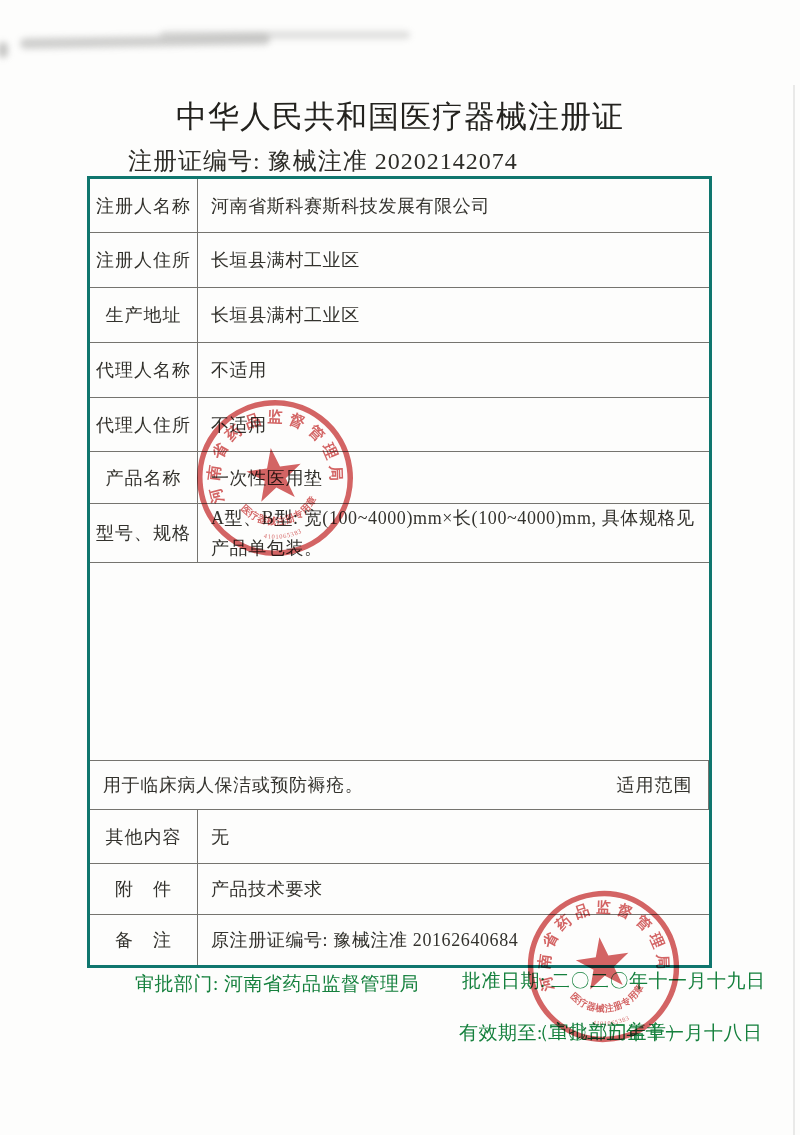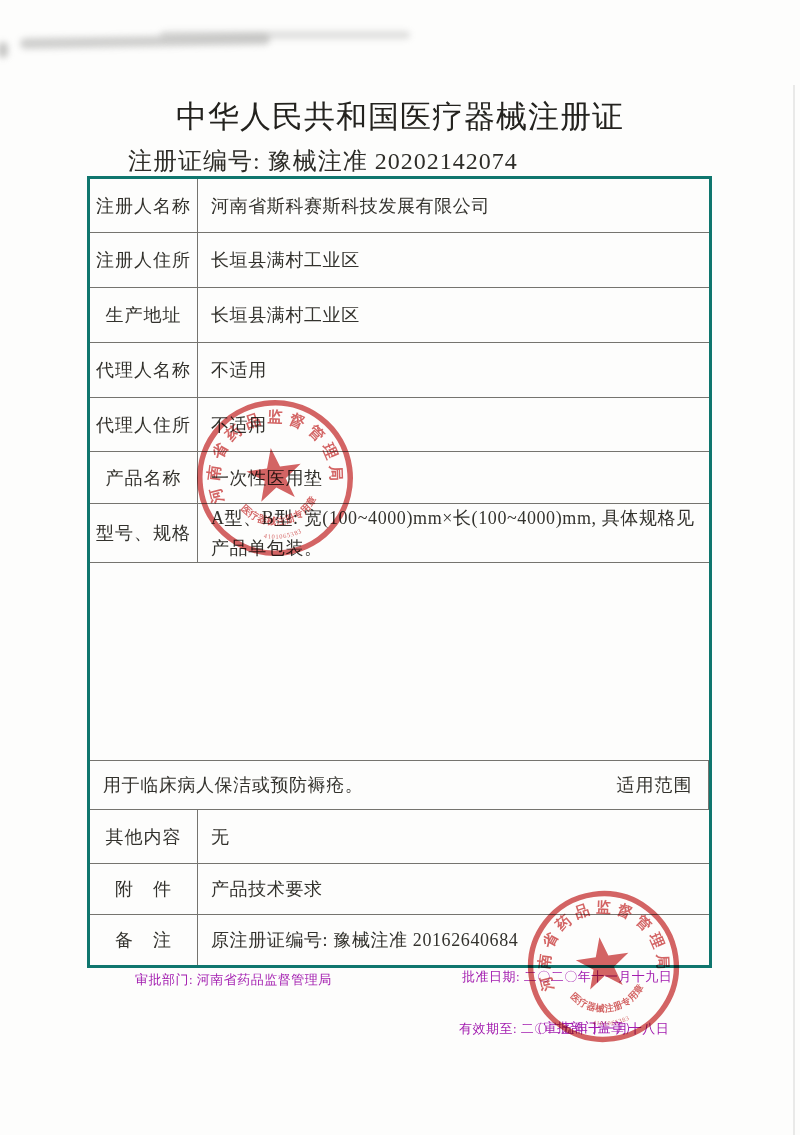--- a/index.html
+++ b/index.html
@@ -37,21 +37,21 @@
     width:108px; flex:0 0 108px;
     justify-content:center; text-align:center;
     border-right:1px solid #75746f;
     letter-spacing:1px; color:#33322d;
   }
   .val {
     flex:1; padding:6px 14px 6px 13px;
     line-height:30px; letter-spacing:0.6px; color:#33322d;
   }
 
-  .footer-text { position:absolute; font-size:13px; letter-spacing:0.5px; color:#a21caf; }
+  .footer-text { position:absolute; font-size:19px; letter-spacing:0.5px; color:#15803d; }
 
   .stamp {
     position:absolute; mix-blend-mode:multiply; opacity:0.82;
     color:#cc4343;
   }
   .stamp svg { width:100%; height:100%; display:block; }
   .stamp-mid { left:195px; top:398px; width:160px; height:160px; transform:rotate(-8deg); }
   .stamp-bot { left:526px; top:889px; width:155px; height:155px; transform:rotate(-8deg); }
 </style>
 </head>

